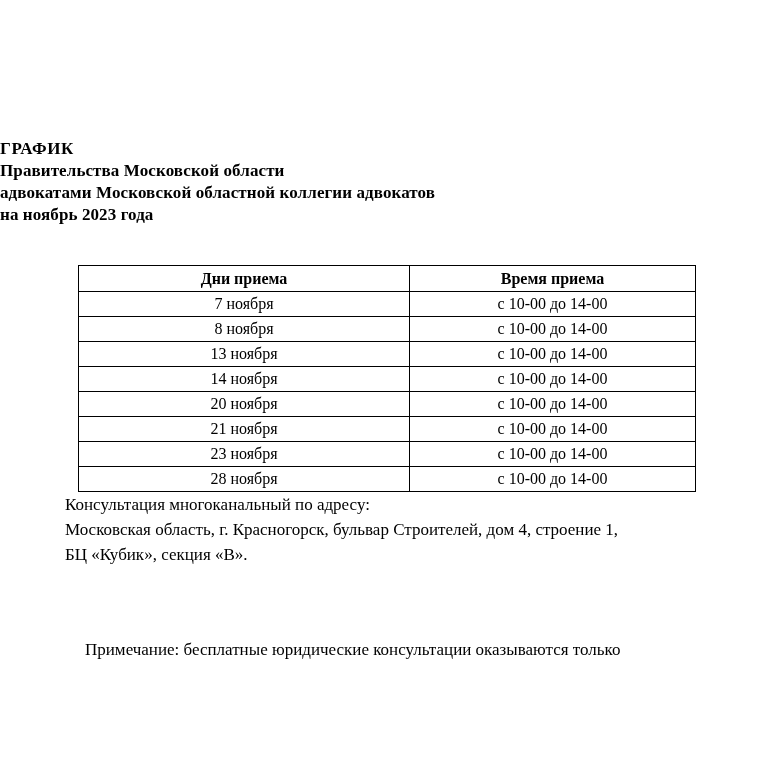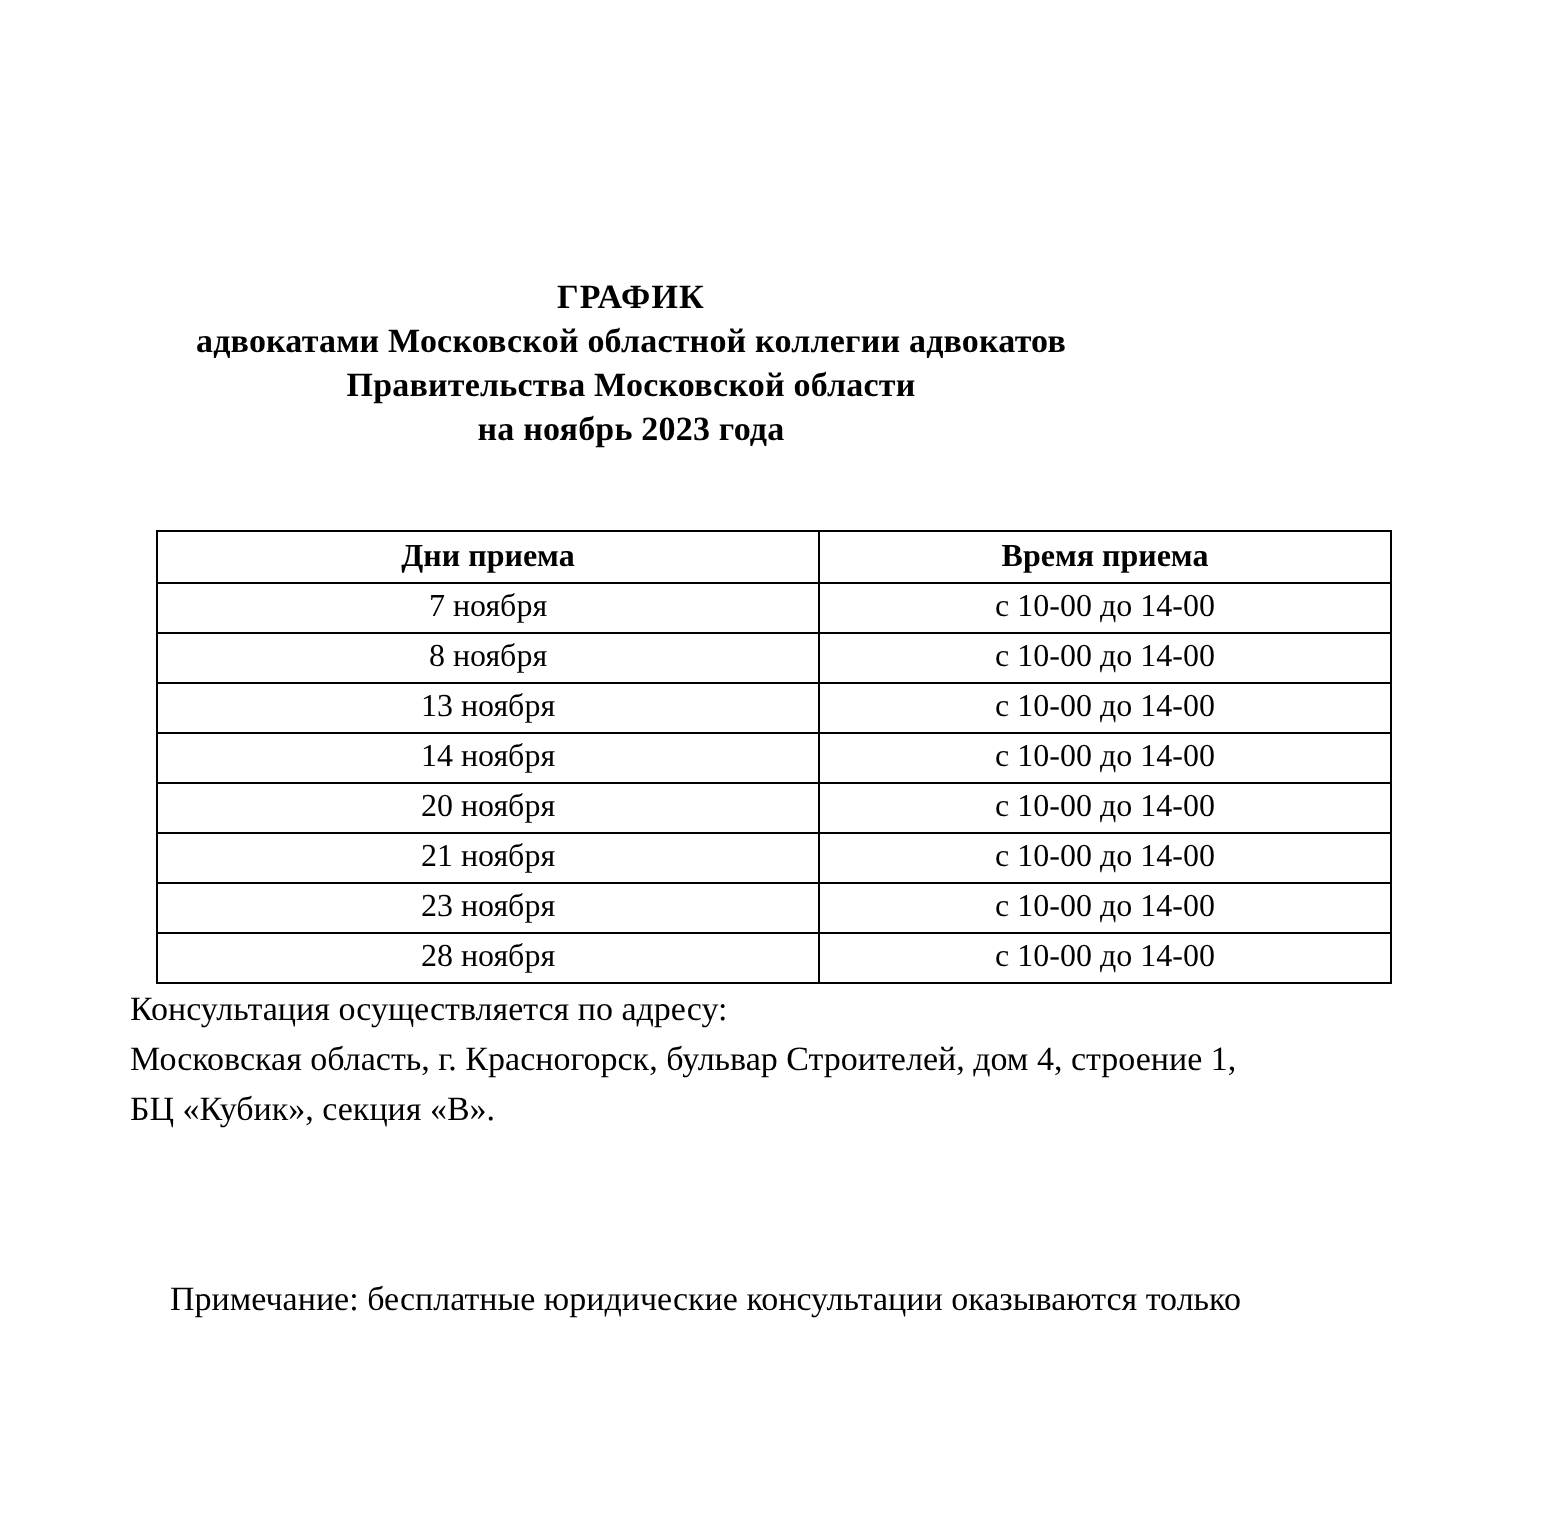--- a/index.html
+++ b/index.html
@@ -21,21 +21,21 @@
     height: 768px;
     background: #ffffff;
   }
 
   
   .title-block {
     position: absolute;
     left: 0;
     top: 138px;
     width: 631px;
-    text-align: center;
+    text-align: left;
   }
   .title-line {
     font-weight: bold;
     font-size: 17px;
     line-height: 22px;
     letter-spacing: 0.1px;
     white-space: nowrap;
   }
   .title-line.main {
     letter-spacing: 0.6px;
@@ -91,22 +91,22 @@
     padding-left: 103px;
   }
 </style>
 </head>
 <body>
 
 <div class="page">
 
   <div class="title-block">
     <div class="title-line main">ГРАФИК</div>
+    <div class="title-line">Правительства Московской области</div>
     <div class="title-line">адвокатами Московской областной коллегии адвокатов</div>
-    <div class="title-line">Правительства Московской области</div>
     <div class="title-line">на ноябрь 2023 года</div>
   </div>
 
   <table class="schedule-table">
     <colgroup>
       <col class="col-days">
       <col class="col-hours">
     </colgroup>
     <thead>
       <tr>
@@ -144,21 +144,21 @@
         <td>с 10-00 до 14-00</td>
       </tr>
       <tr>
         <td>28 ноября</td>
         <td>с 10-00 до 14-00</td>
       </tr>
     </tbody>
   </table>
 
   <div class="body-text para-address">
-    <div class="text-line">Консультация осуществляется по адресу:</div>
+    <div class="text-line">Консультация многоканальный по адресу:</div>
     <div class="text-line">Московская область, г. Красногорск, бульвар Строителей, дом 4, строение 1,</div>
     <div class="text-line">БЦ «Кубик», секция «В».</div>
   </div>
 
 
   <div class="body-text para-note">
     <div class="text-line">Примечание: бесплатные юридические консультации оказываются только</div>
   </div>
 
 </div>

